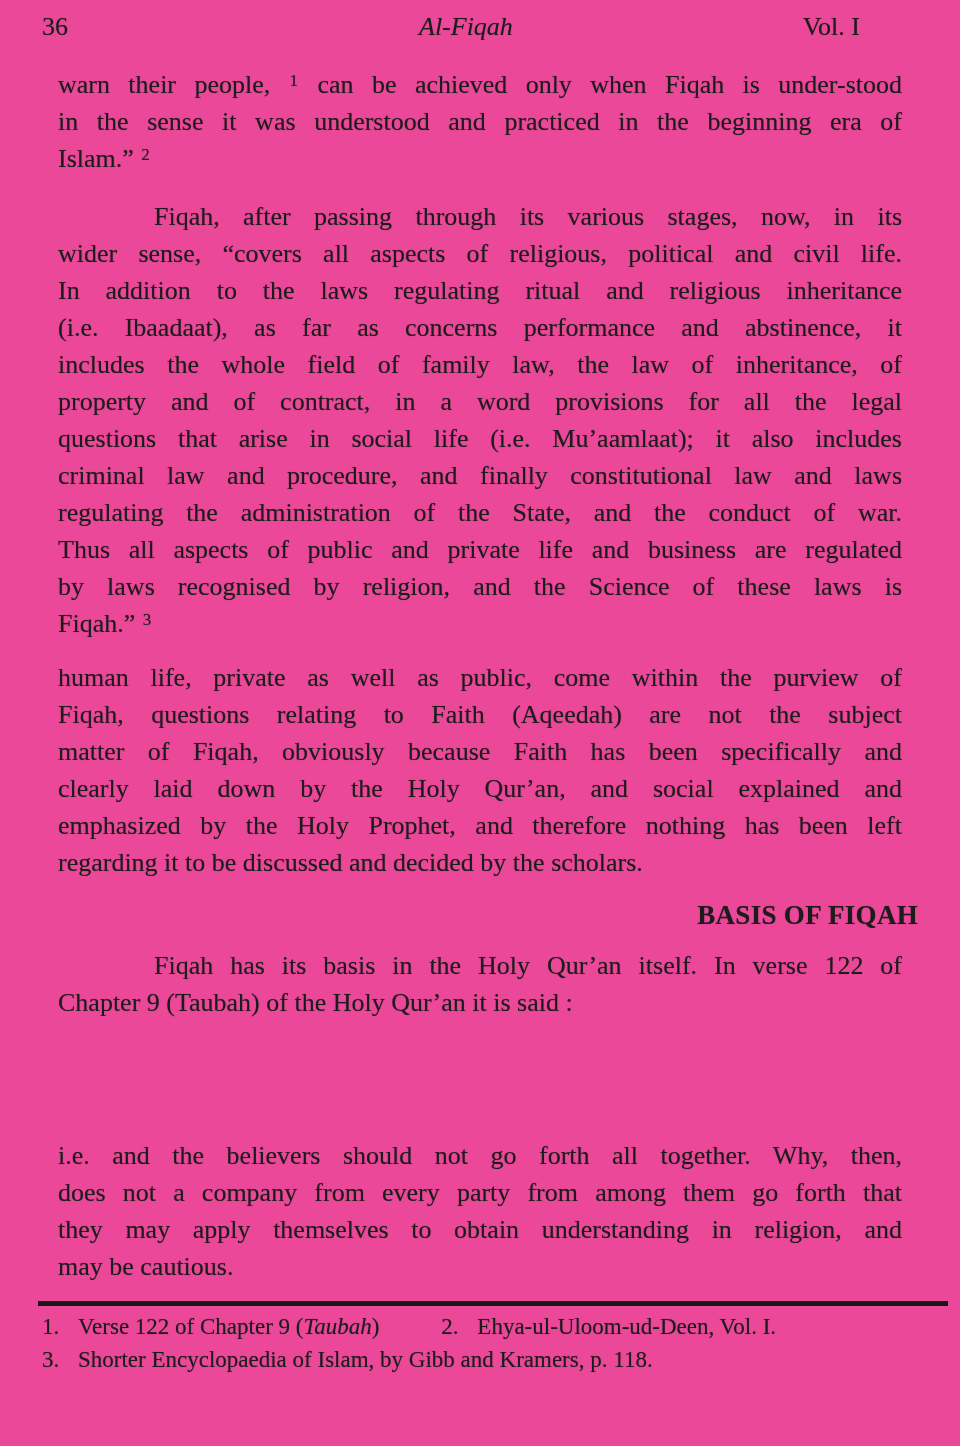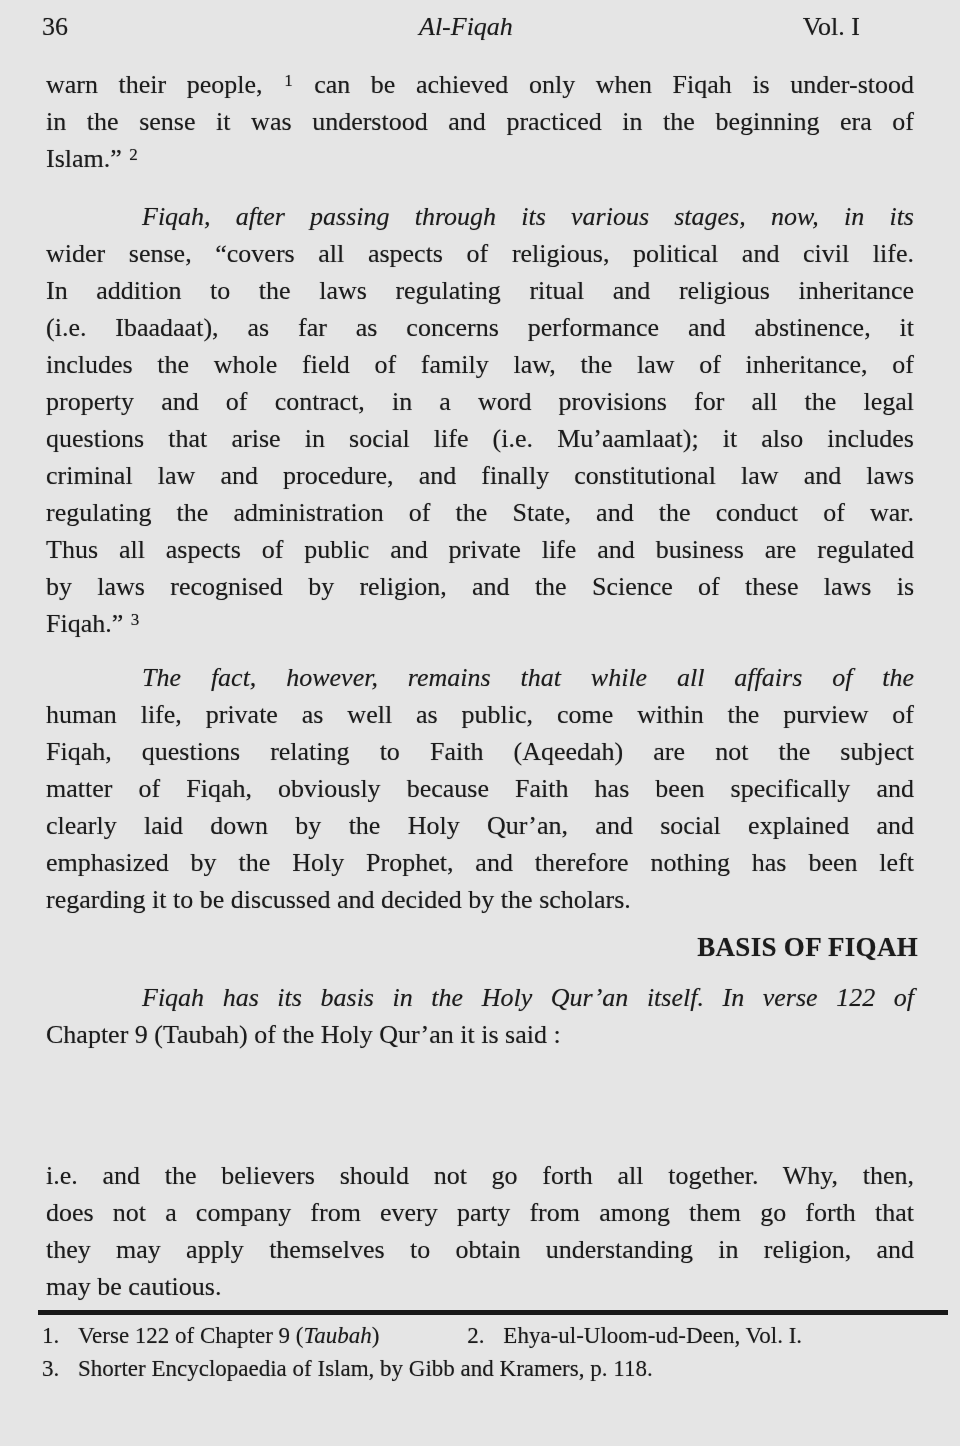--- a/index.html
+++ b/index.html
@@ -1,60 +1,60 @@
 <!DOCTYPE html>
 <html><head>
 <meta charset="utf-8">
 <style>
   html,body{margin:0;padding:0;background:#777;}
   .page{
     position:relative;
     width:960px;height:1446px;
     margin:0 auto;
-    background:#e5e5e5;
+    background:#ec4899;
     box-sizing:border-box;
     padding:8px 42px 0 42px;
     font-family:"Liberation Serif","DejaVu Serif",serif;
     font-size:26px;line-height:37px;
     color:#1c1c1c;
     text-shadow:0 0 1px rgba(28,28,28,.45);
     overflow:hidden;
   }
   header.running-head{position:relative;height:38px;}
   .pgnum{position:absolute;left:0;top:0;}
   .book-title{position:absolute;left:377px;top:0;font-style:italic;}
   .vol{position:absolute;right:58px;top:0;}
 
-  .para{margin:4px;}
+  .para{margin:16px;}
   .p-intro{margin-top:20px;}
   .p-stages{margin-top:21px;}
   .p-fact{margin-top:17px;}
   .p-basis{margin-top:14px;}
   .p-trans{margin-top:0;}
 
   .line{text-align:justify;text-align-last:justify;}
-  .line.indent{padding-left:96px;font-style:italic;}
+  .line.indent{padding-left:96px;}
   .line.last{text-align-last:left;}
 
   .sup{font-size:17px;line-height:0;vertical-align:7px;padding:0 1px;}
   .it{font-style:italic;}
 
   h2.section-heading{
     margin:11px 0 0 0;
     font-size:27px;line-height:36px;font-weight:bold;letter-spacing:.3px;text-align:right;
   }
 
   .verse-gap{height:100px;}
 
   .fn-rule{height:5px;background:#181818;margin:5px -30px 0 -4px;}
 
   footer.footnotes{margin-top:4px;font-size:23px;line-height:33px;}
   .fn-row{white-space:nowrap;}
   .fn-item{display:inline-block;}
-  .fn-item + .fn-item{margin-left:88px;}
+  .fn-item + .fn-item{margin-left:62px;}
   .fn-num{display:inline-block;min-width:36px;}
 </style>
 </head>
 <body>
 
 <div class="page">
 
   <header class="running-head">
     <span class="pgnum">36</span>
     <span class="book-title">Al-Fiqah</span>
@@ -75,21 +75,20 @@
         <div class="line"><span class="seg">includes the whole field of family law, the law of inheritance, of</span></div>
         <div class="line"><span class="seg">property and of contract, in a word provisions for all the legal</span></div>
         <div class="line"><span class="seg">questions that arise in social life (i.e. Mu’aamlaat); it also includes</span></div>
         <div class="line"><span class="seg">criminal law and procedure, and finally constitutional law and laws</span></div>
         <div class="line"><span class="seg">regulating the administration of the State, and the conduct of war.</span></div>
         <div class="line"><span class="seg">Thus all aspects of public and private life and business are regulated</span></div>
         <div class="line"><span class="seg">by laws recognised by religion, and the Science of these laws is</span></div>
         <div class="line last"><span class="seg">Fiqah.” </span><span class="sup">3</span></div>
       </div>
     <div class="para p-fact">
-        <div class="line indent"><span class="seg">The fact, however, remains that while all affairs of the</span></div>
         <div class="line"><span class="seg">human life, private as well as public, come within the purview of</span></div>
         <div class="line"><span class="seg">Fiqah, questions relating to Faith (Aqeedah) are not the subject</span></div>
         <div class="line"><span class="seg">matter of Fiqah, obviously because Faith has been specifically and</span></div>
         <div class="line"><span class="seg">clearly laid down by the Holy Qur’an, and social explained and</span></div>
         <div class="line"><span class="seg">emphasized by the Holy Prophet, and therefore nothing has been left</span></div>
         <div class="line last"><span class="seg">regarding it to be discussed and decided by the scholars.</span></div>
       </div>
 
     <h2 class="section-heading">BASIS OF FIQAH</h2>
 

